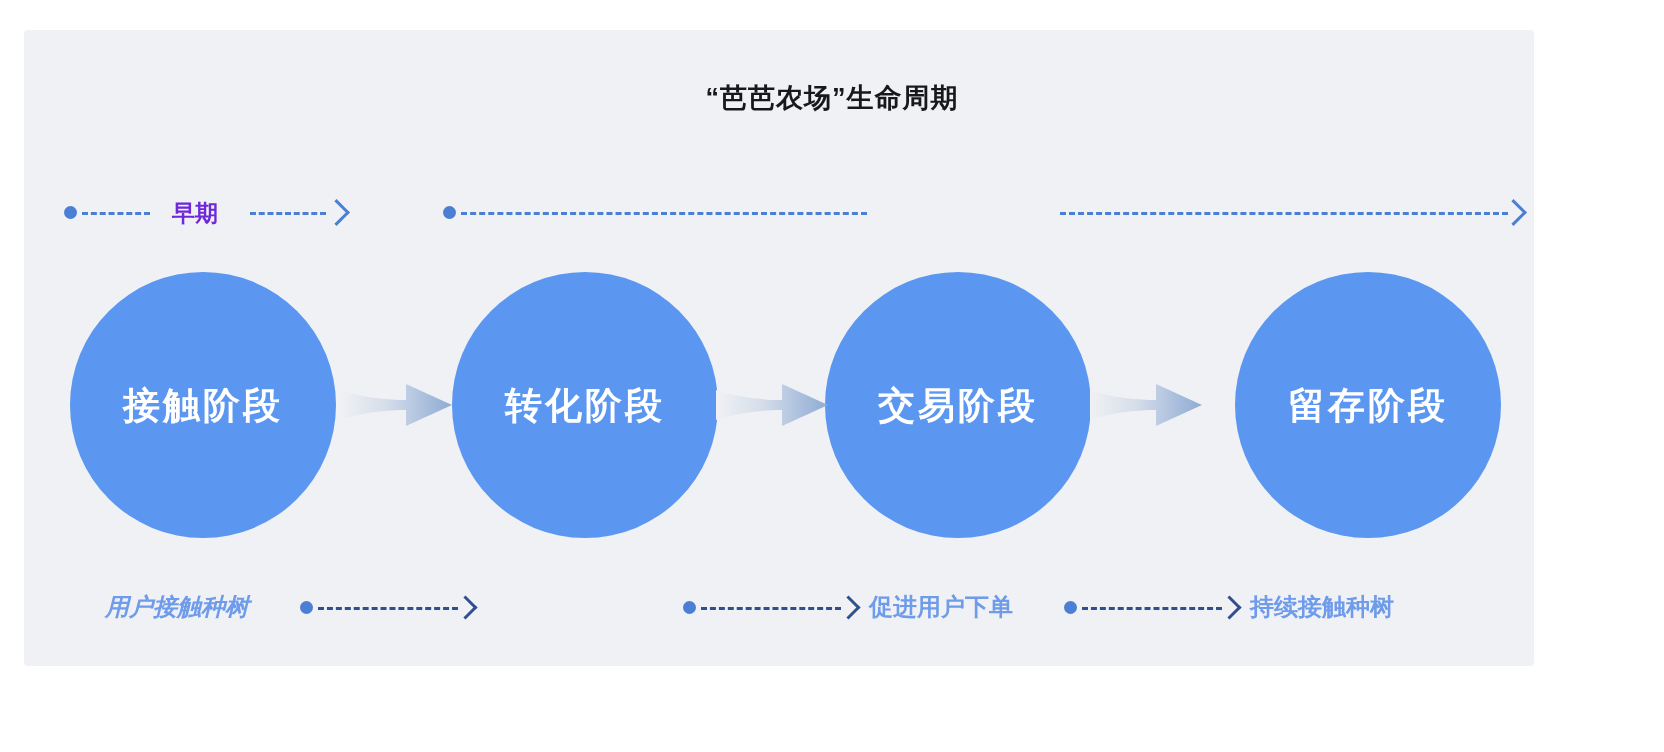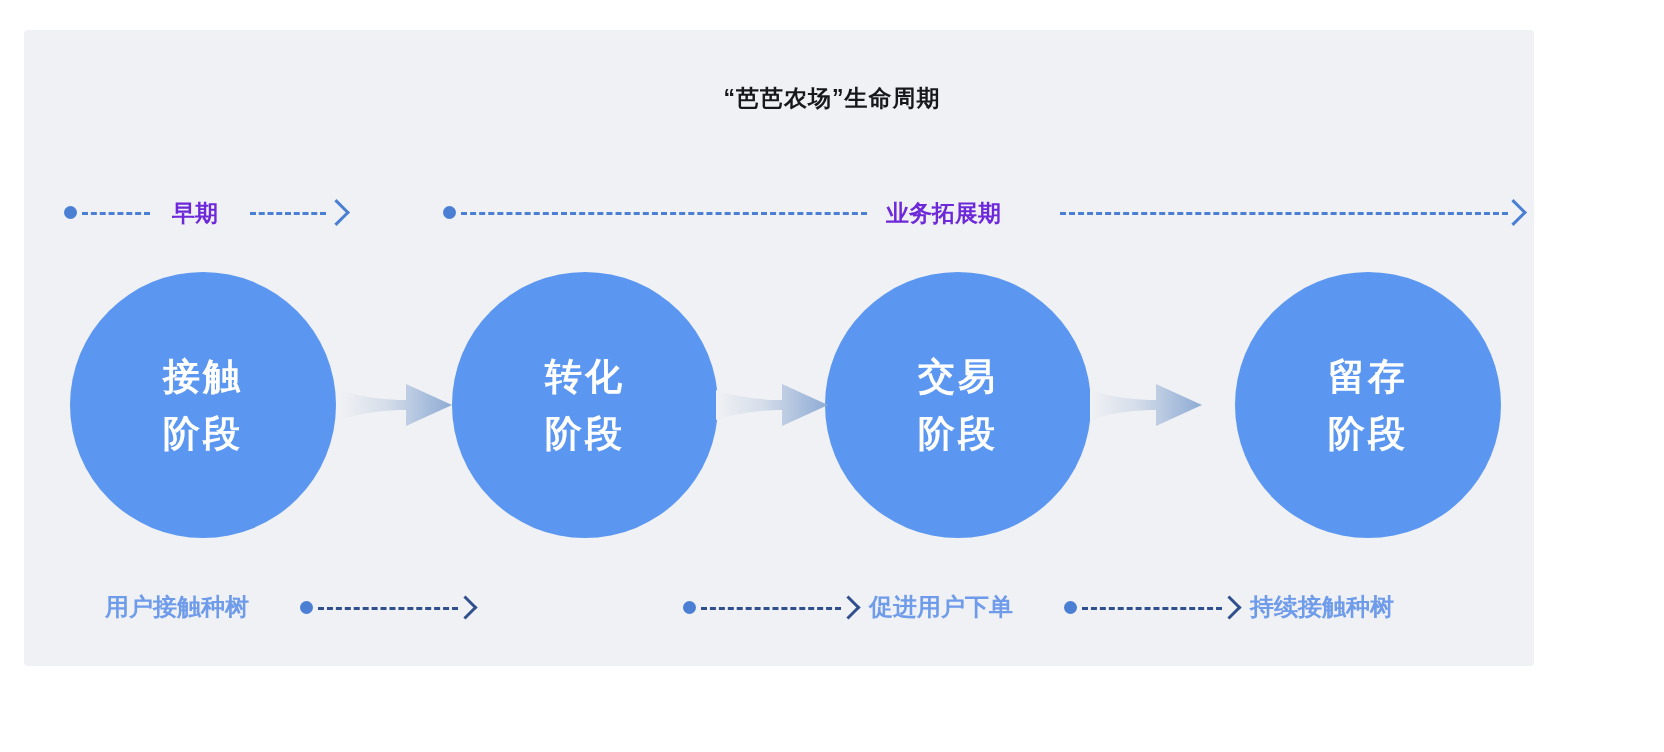--- a/index.html
+++ b/index.html
@@ -15,21 +15,21 @@
     position:absolute;left:24px;top:30px;
     width:1510px;height:636px;
     background:#F0F1F4;
     border-radius:4px;
   }
 
   
   .title{
     position:absolute;left:0;top:74px;width:1664px;
     text-align:center;
-    font-size:23px;font-weight:bold;letter-spacing:1px;
+    font-size:27px;font-weight:bold;letter-spacing:1px;
     color:#16181C;
     line-height:48px;
     white-space:nowrap;
   }
 
   
   .phase-row{position:absolute;left:0;top:190px;width:1664px;height:46px;}
 
   .dot{
     position:absolute;width:13px;height:13px;border-radius:50%;
@@ -49,21 +49,21 @@
     border-top:3px solid #4A7FD4;border-right:3px solid #4A7FD4;
     transform:rotate(45deg);
   }
 
   
   .circle{
     position:absolute;
     width:266px;height:266px;border-radius:50%;
     background:#5B97F0;
     top:272px;
-    display:flex;flex-direction:column;
+    display:flex;flex-direction:row;
     align-items:center;justify-content:center;
   }
   .circle span{
     color:#ffffff;font-size:37px;font-weight:bold;
     line-height:57px;letter-spacing:3px;
     white-space:nowrap;
   }
 
   
   .bigarrow{
@@ -103,21 +103,20 @@
   <div class="phase-row">
 
     <div class="dot" style="left:64px;"></div>
     <div class="dash" style="left:82px;width:68px;"></div>
     <div class="phase-label" style="left:172px;">早期</div>
     <div class="dash" style="left:250px;width:76px;"></div>
     <div class="arrowhead" style="left:327px;"></div>
 
     <div class="dot" style="left:443px;"></div>
     <div class="dash" style="left:461px;width:406px;"></div>
-    <div class="phase-label" style="left:886px;">业务拓展期</div>
     <div class="dash" style="left:1060px;width:448px;"></div>
     <div class="arrowhead" style="left:1504px;"></div>
   </div>
 
   <div class="circle" style="left:70px;">
     <span>接触</span>
     <span>阶段</span>
   </div>
   <div class="circle" style="left:452px;">
     <span>转化</span>
@@ -160,21 +159,21 @@
         <stop offset="0%" stop-color="#F0F1F4"></stop>
         <stop offset="40%" stop-color="#D6DEEA"></stop>
         <stop offset="100%" stop-color="#8EABD4"></stop>
       </linearGradient>
     </defs>
     <path d="M0,22 C24,30 48,32 66,32 L66,16 L112,37 L66,58 L66,42 C48,42 24,44 0,52 Z" fill="url(#ag3)"></path>
   </svg>
 
   <div class="bottom-row">
 
-    <div class="blabel" style="left:105px;">用户接触种树</div>
+    <div class="blabel" style="left:105px;font-style:italic;">用户接触种树</div>
     <div class="bdot" style="left:300px;"></div>
     <div class="bdash" style="left:318px;width:140px;"></div>
     <div class="bhead" style="left:457px;"></div>
 
     <div class="bdot" style="left:683px;"></div>
     <div class="bdash" style="left:701px;width:140px;"></div>
     <div class="bhead" style="left:840px;"></div>
 
     <div class="blabel" style="left:869px;font-family:Liberation Serif, serif;">促进用户下单</div>
     <div class="bdot" style="left:1064px;"></div>

